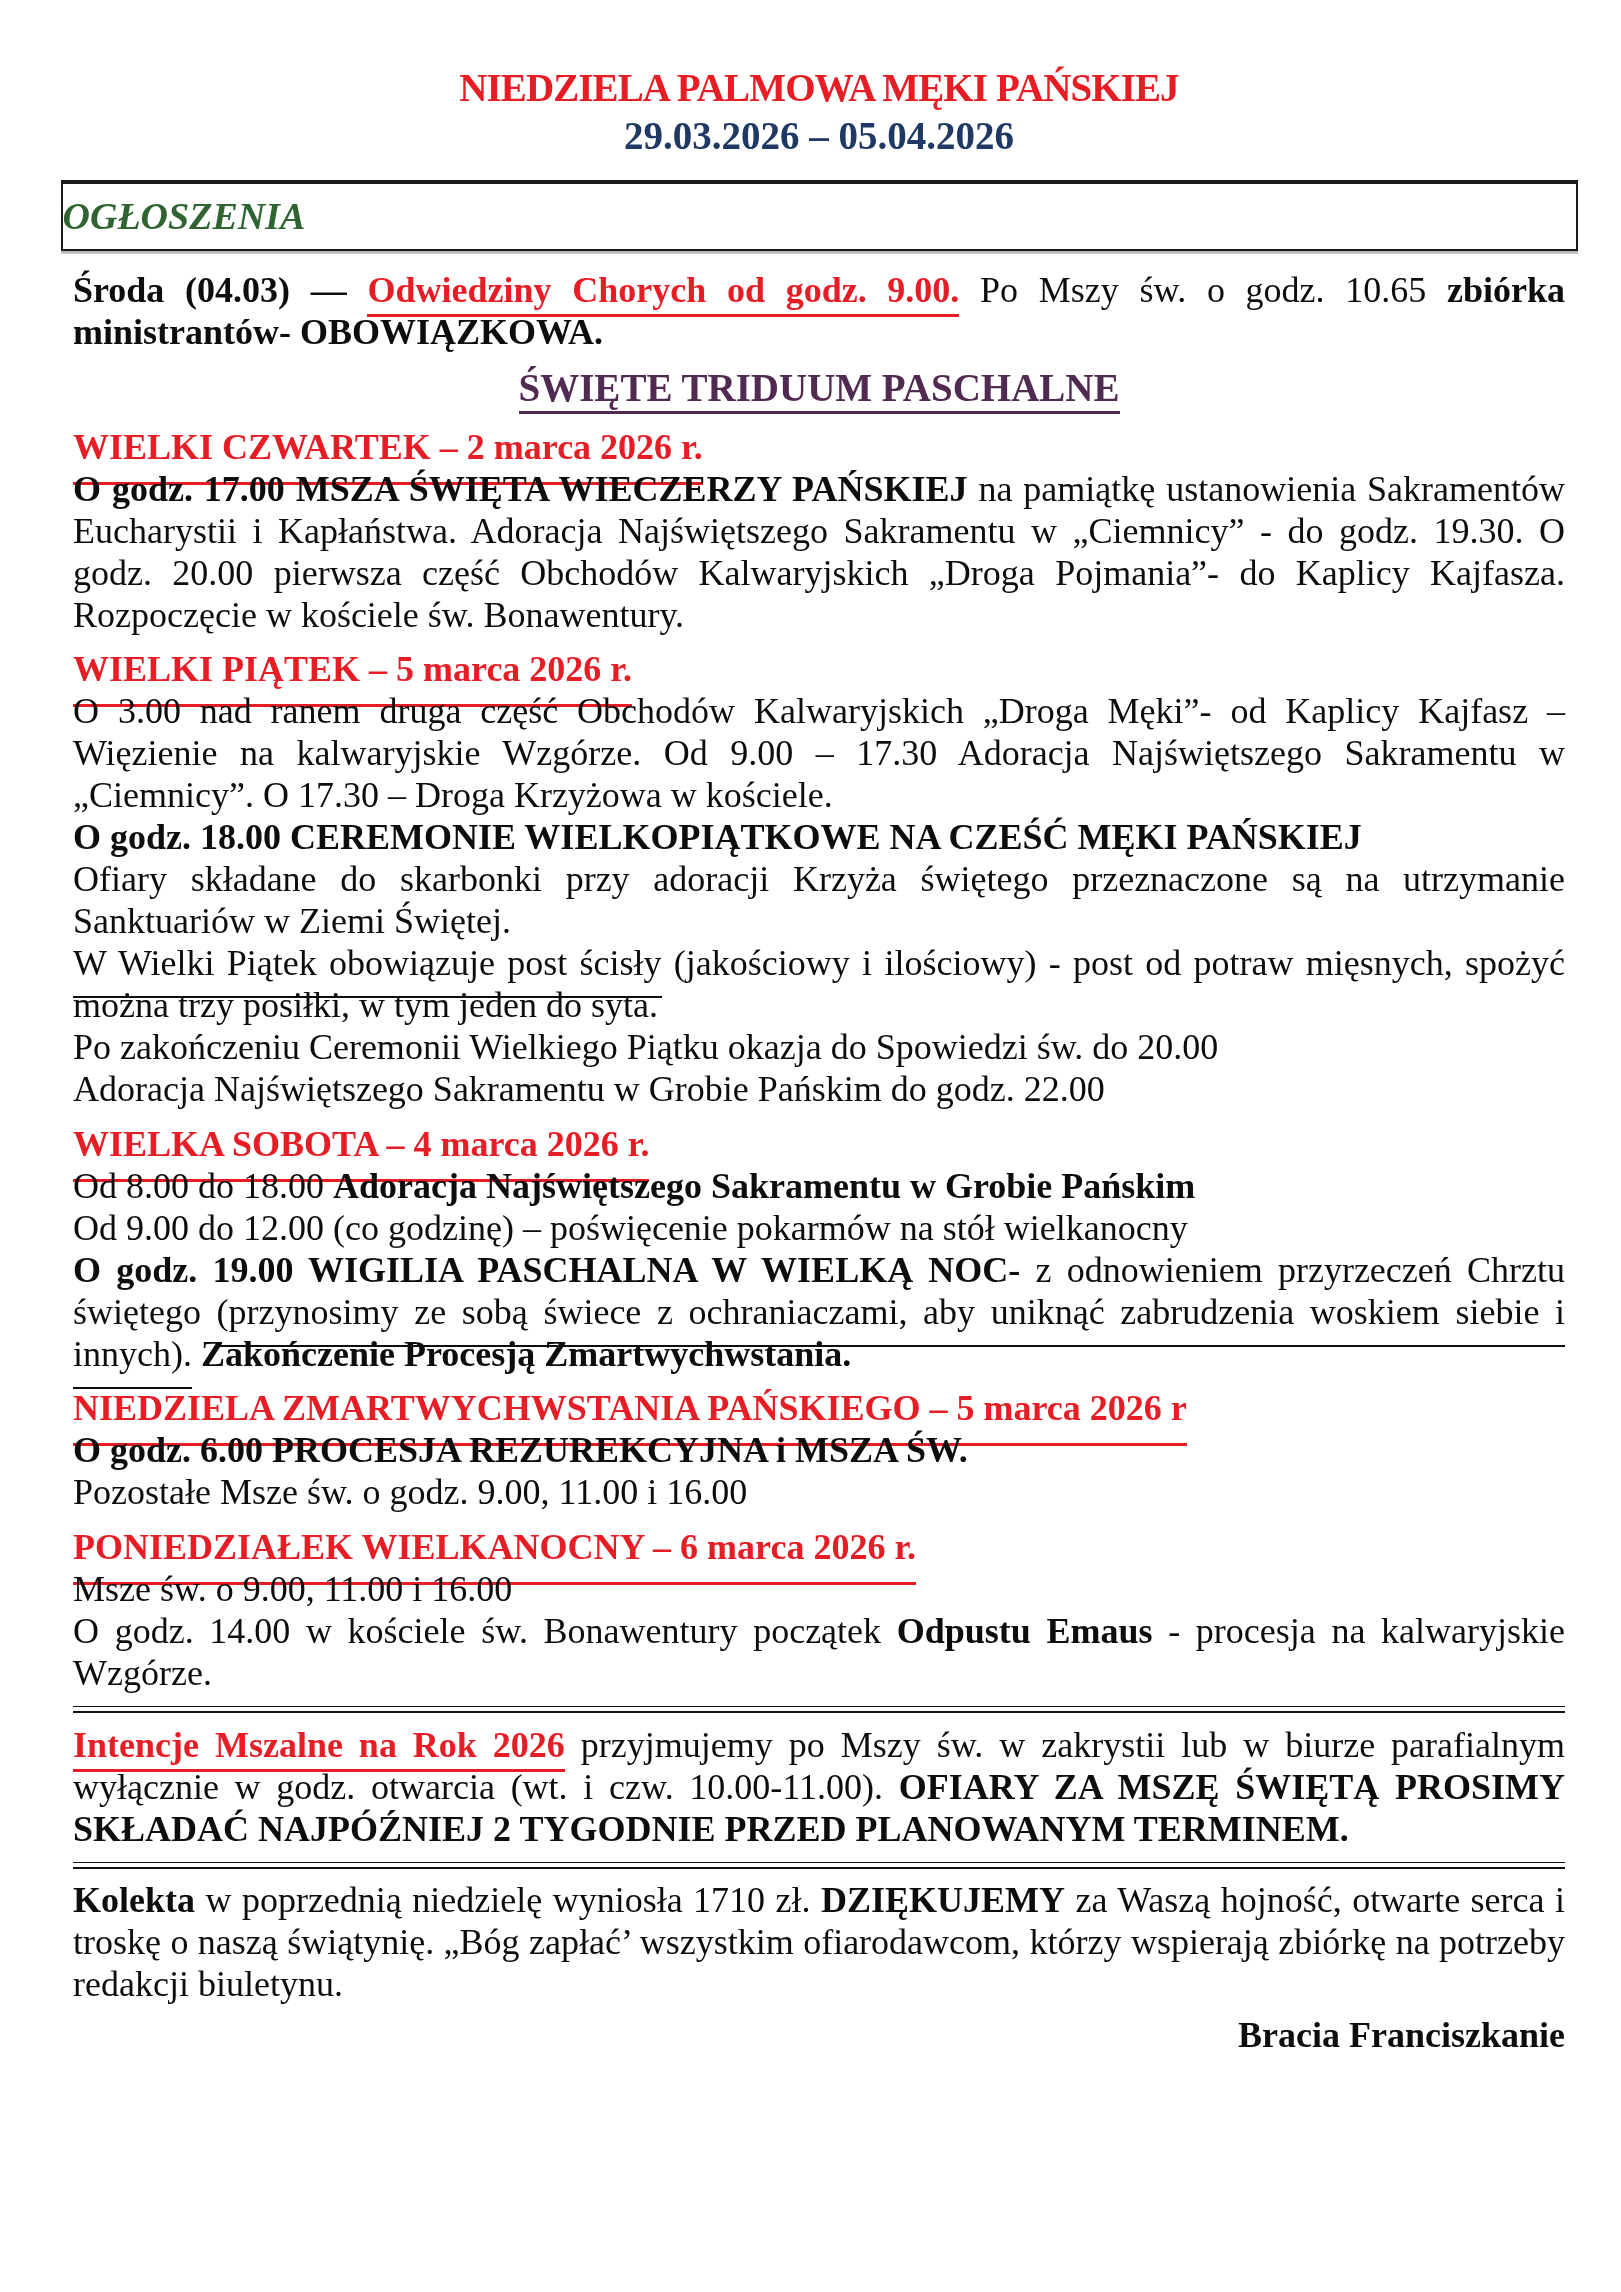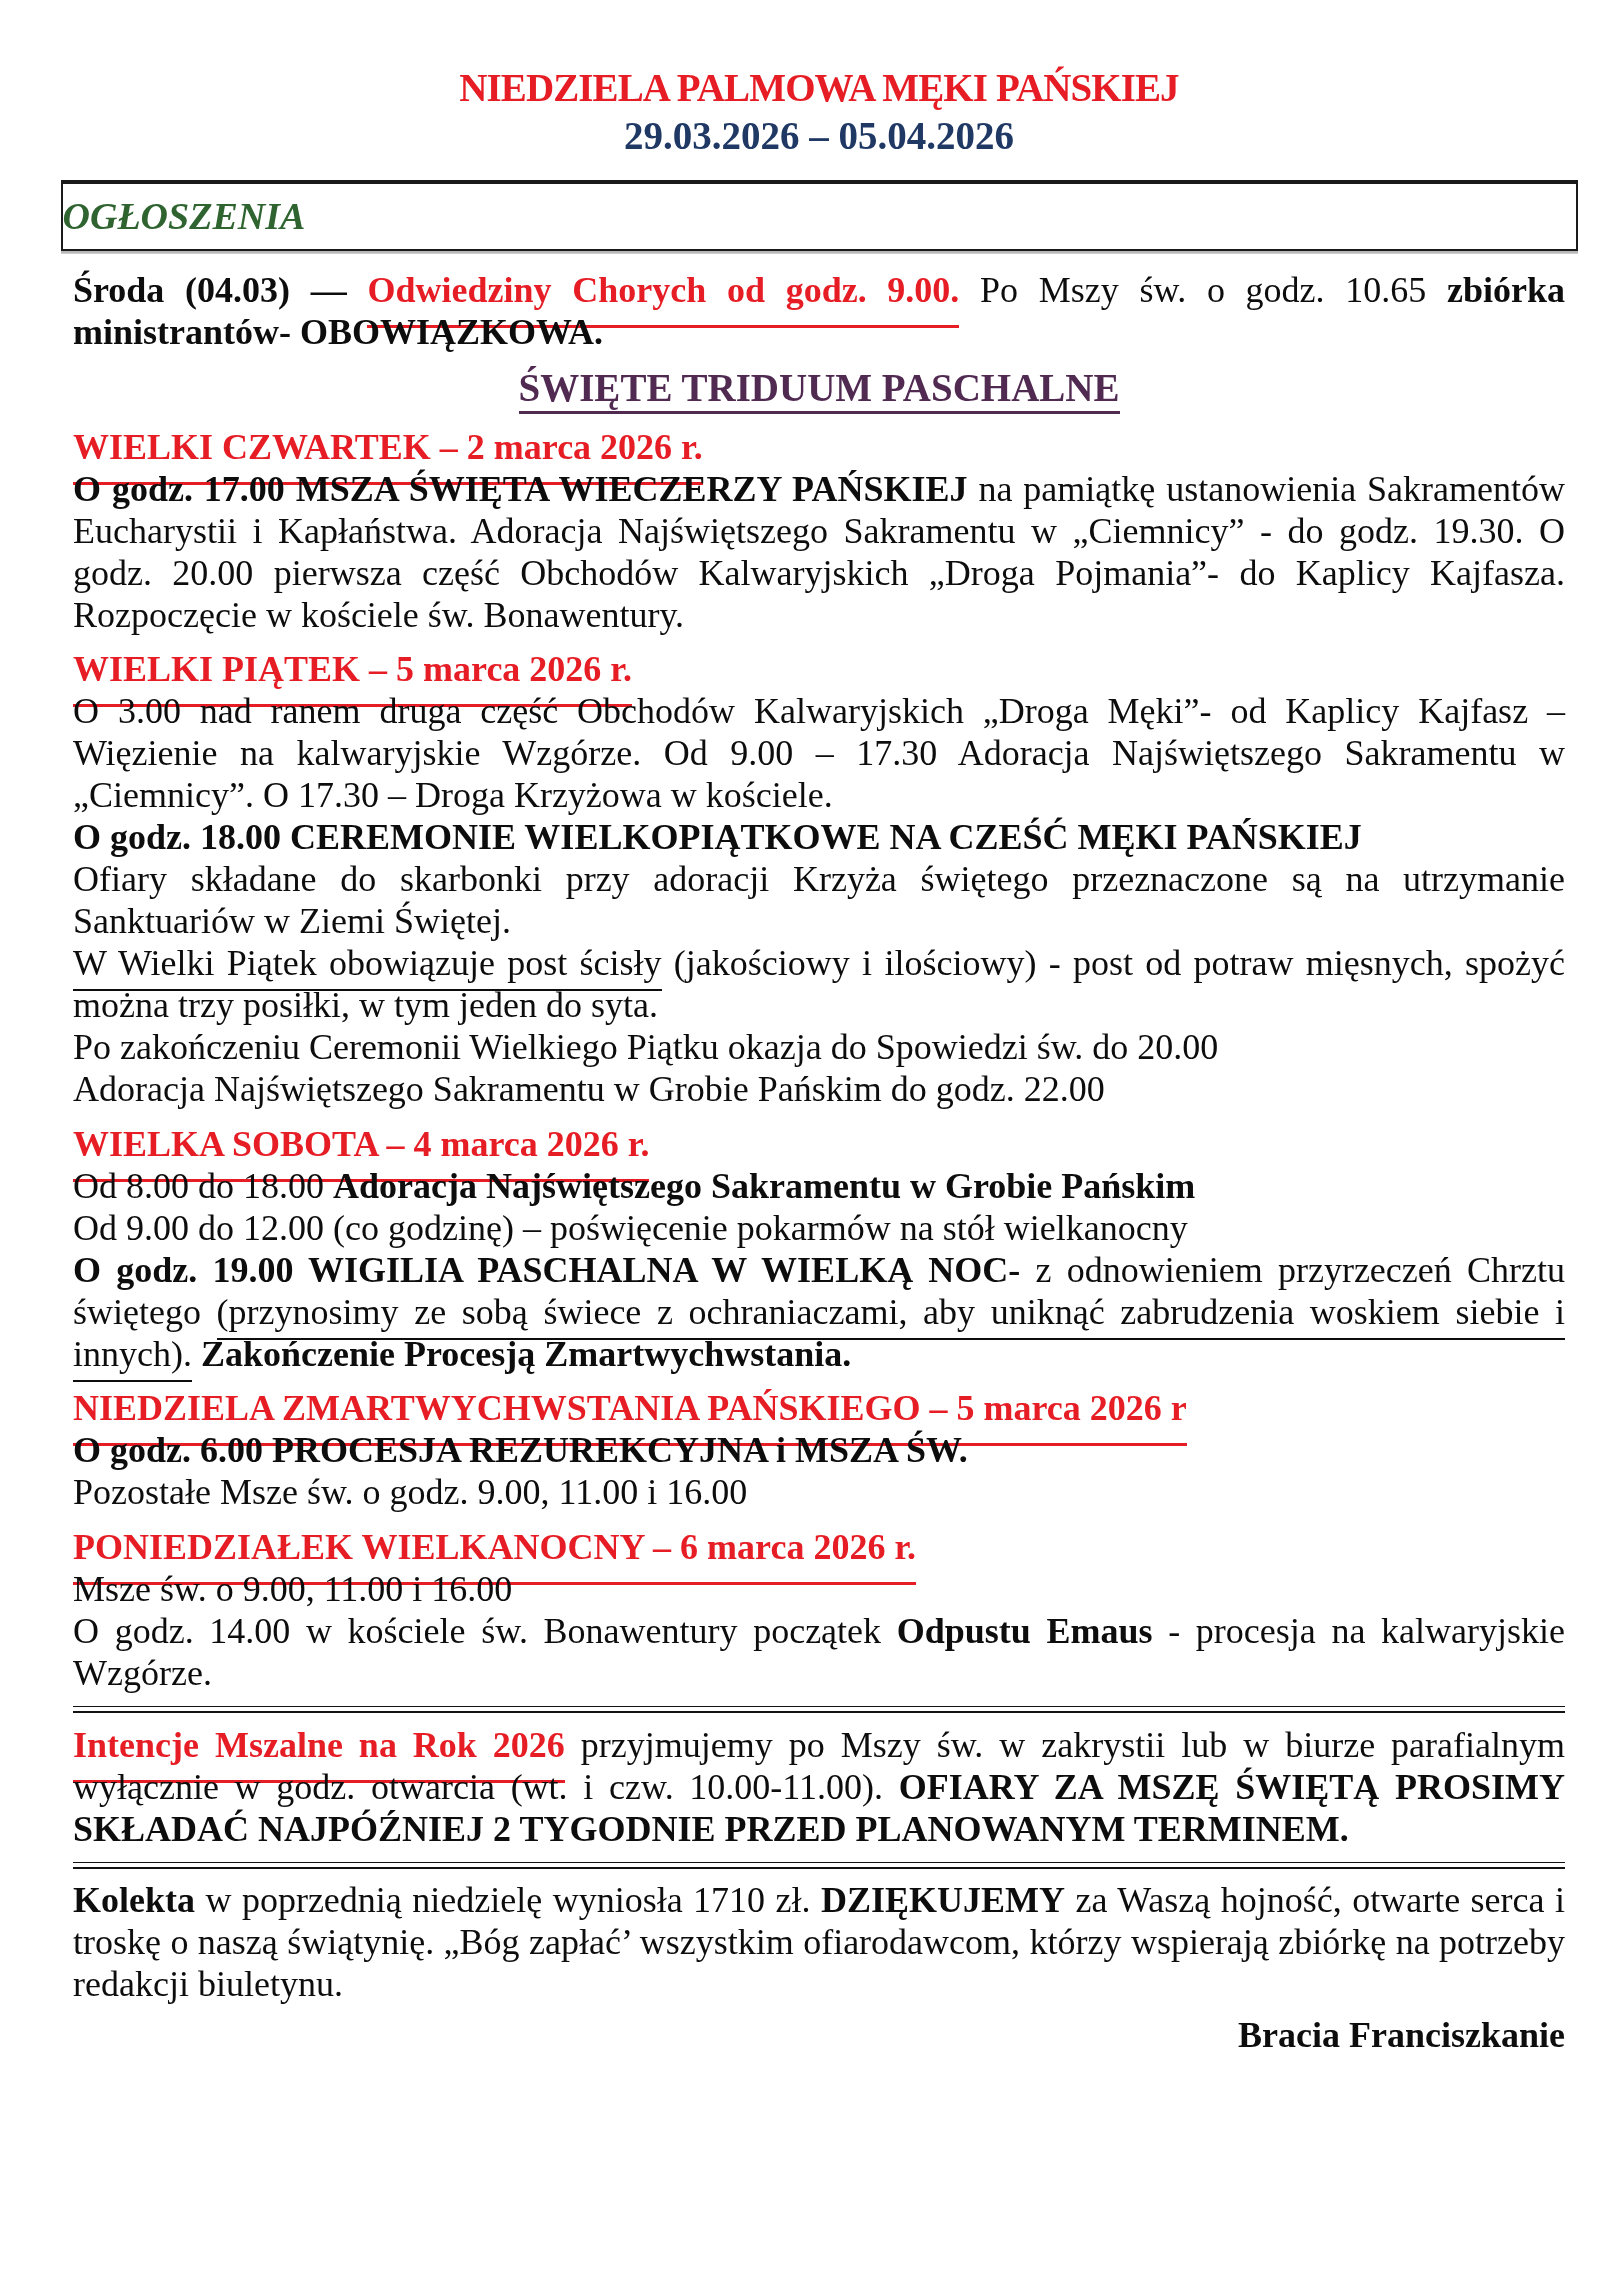--- a/index.html
+++ b/index.html
@@ -67,23 +67,23 @@
     font-weight: bold;
   }
   .head .hl {
     border-bottom: 3.6px solid currentColor;
     padding-bottom: 15px;
   }
   .red-u {
     color: #e71d25;
     font-weight: bold;
     border-bottom: 3.6px solid currentColor;
-    padding-bottom: 15px;
+    padding-bottom: 4px;
   }
-  .blk-u { border-bottom: 2.7px solid #0d0d0d; padding-bottom: 6px; }
+  .blk-u { border-bottom: 2.7px solid #0d0d0d; padding-bottom: 13px; }
   .rule {
     margin: 12.5px 0 10.7px 0;
     height: 3.6px;
     border-top: 1.8px solid #121212;
     border-bottom: 2.7px solid #121212;
   }
   .sig { margin-top: 9px; text-align: right; }
 </style>
 </head>
 <body>

